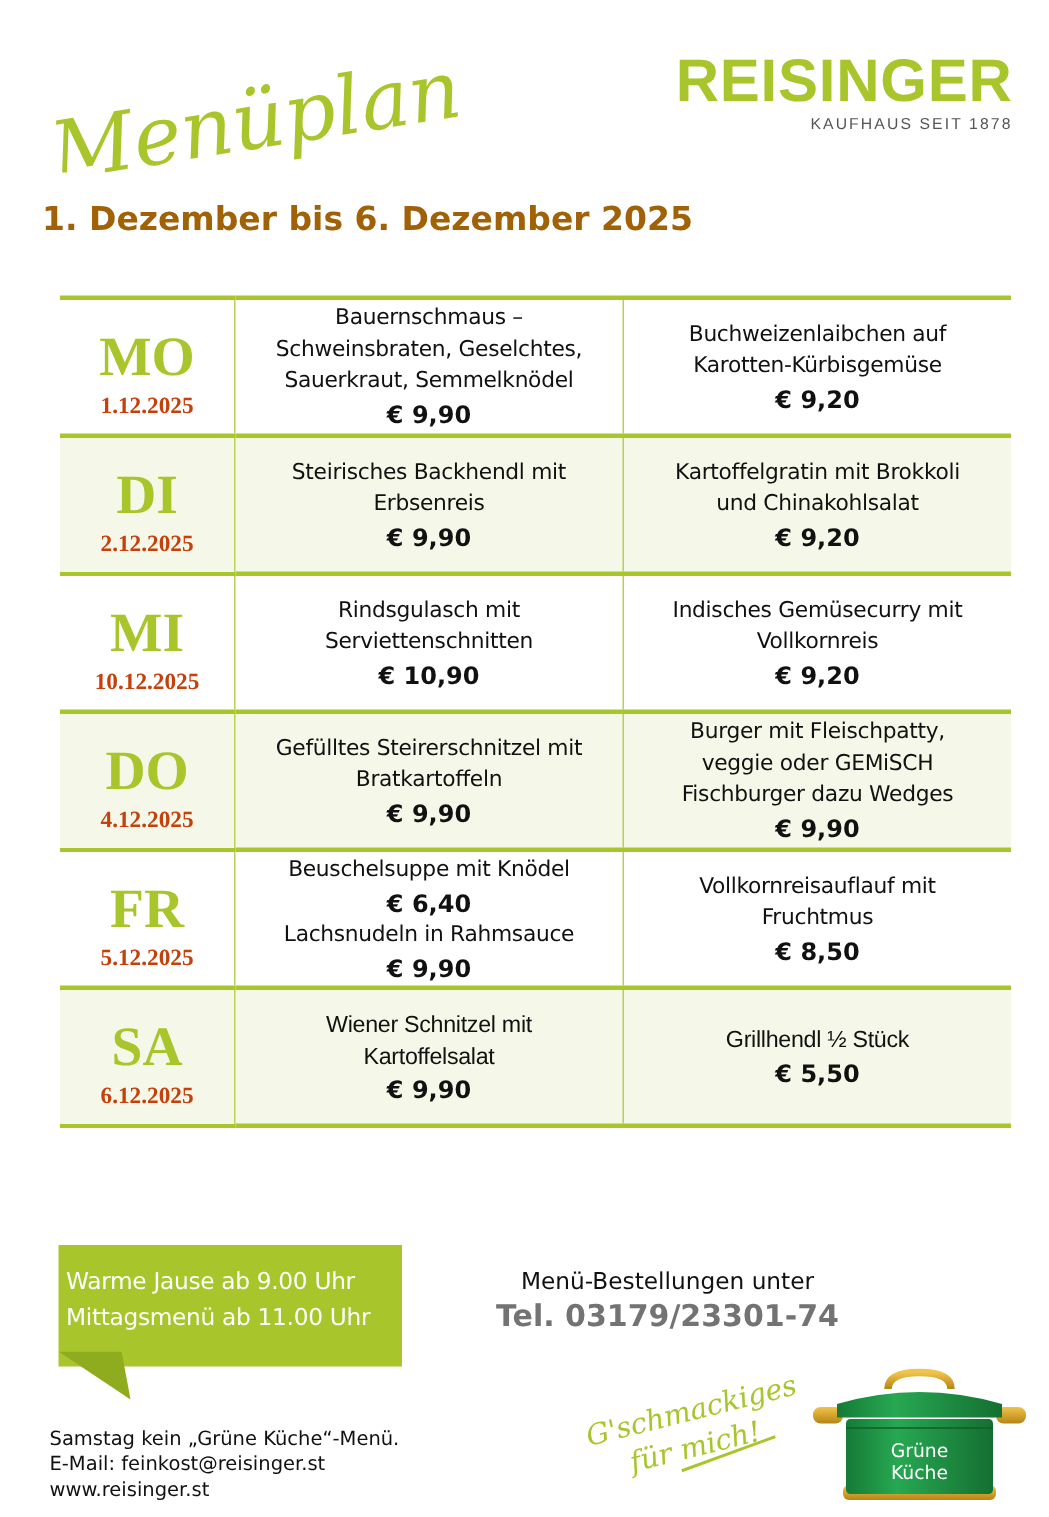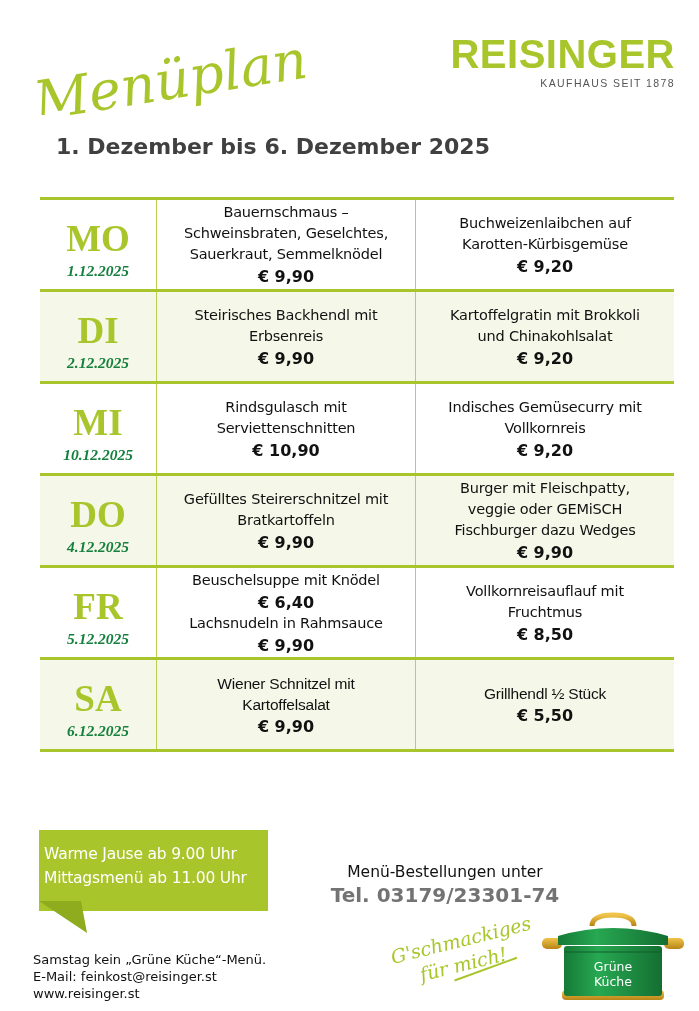--- a/index.html
+++ b/index.html
@@ -3,41 +3,41 @@
   <meta charset="utf-8">
   <style>
     html, body { margin: 0; padding: 0; background: #ffffff; }
     body { width: 699px; height: 1011px; position: relative; overflow: hidden; font-family: "DejaVu Sans", sans-serif; color: #111; }
 
     .script-title { position: absolute; left: 28px; top: 30px; width: 320px; height: 85px; }
     .logo { position: absolute; right: 24px; top: 34px; text-align: right; }
     .logo-word { font-family: "Liberation Sans", sans-serif; font-weight: bold; font-size: 40px; letter-spacing: 0.5px; color: #a8c62b; line-height: 40px; }
     .logo-sub { font-family: "Liberation Sans", sans-serif; font-size: 10.5px; letter-spacing: 1.4px; color: #555; margin-top: 3px; }
 
-    .date-range { position: absolute; left: 56px; top: 134px; font-family: "DejaVu Sans", sans-serif; font-weight: bold; font-size: 22px; color: #404040; }
+    .date-range { position: absolute; left: 28px; top: 134px; font-family: "DejaVu Sans", sans-serif; font-weight: bold; font-size: 22px; color: #a16207; }
 
     .menu-table { position: absolute; left: 40px; top: 197px; width: 634px; border-collapse: collapse; }
     .menu-table td { border-top: 3px solid #a8c62b; border-bottom: 3px solid #a8c62b; padding: 0; vertical-align: middle; text-align: center; }
     .menu-table td + td { border-left: 1.5px solid #b8d152; }
     .menu-row { height: 92px; }
     .menu-row.shaded td { background: #f5f8e8; }
     .day-cell { width: 116px; position: relative; }
     .day-abbr { font-family: "Liberation Serif", serif; font-weight: bold; font-size: 37px; color: #a8c62b; line-height: 38px; display: block; margin-top: 10px; }
-    .day-date { font-family: "Liberation Serif", serif; font-weight: bold; font-size: 15.5px; color: #15803d; display: block; margin-top: 4px; font-style: italic; }
+    .day-date { font-family: "Liberation Serif", serif; font-weight: bold; font-size: 15.5px; color: #c2410c; display: block; margin-top: 4px; }
     .dish-cell { width: 258px; font-size: 15px; line-height: 21px; }
     .dish-name { display: block; font-family: "DejaVu Sans", sans-serif; font-size: 14.5px; letter-spacing: -0.2px; }
     .dish-price { display: block; font-weight: bold; font-size: 16px; margin-top: 1px; }
     .dish-name.condensed { font-family: "Liberation Sans", sans-serif; font-size: 15.5px; }
 
     .hours-box { position: absolute; left: 39px; top: 830px; width: 229px; height: 81px; background: #a8c62b; }
     .hours-tail2 { position: absolute; left: 39px; top: 901px; width: 50px; height: 32px; }
     .hours-line { display: block; color: #ffffff; font-family: "DejaVu Sans", sans-serif; font-size: 15.5px; line-height: 24px; padding-left: 5px; white-space: nowrap; letter-spacing: -0.2px; }
     .hours-line:first-child { margin-top: 12px; }
 
-    .order { position: absolute; left: 330px; top: 863px; width: 230px; text-align: center; }
+    .order { position: absolute; left: 330px; top: 845px; width: 230px; text-align: center; }
     .order-label { display: block; font-size: 15.5px; color: #111; }
     .order-phone { display: block; font-weight: bold; font-size: 20px; color: #737373; margin-top: 2px; }
 
     .footer { position: absolute; left: 33px; top: 951px; font-size: 13px; line-height: 17px; color: #111; }
     .footer span { display: block; }
 
     .slogan { position: absolute; left: 385px; top: 908px; width: 160px; height: 80px; }
     .pot { position: absolute; left: 542px; top: 912px; width: 142px; height: 92px; }
   </style>
 </head>

